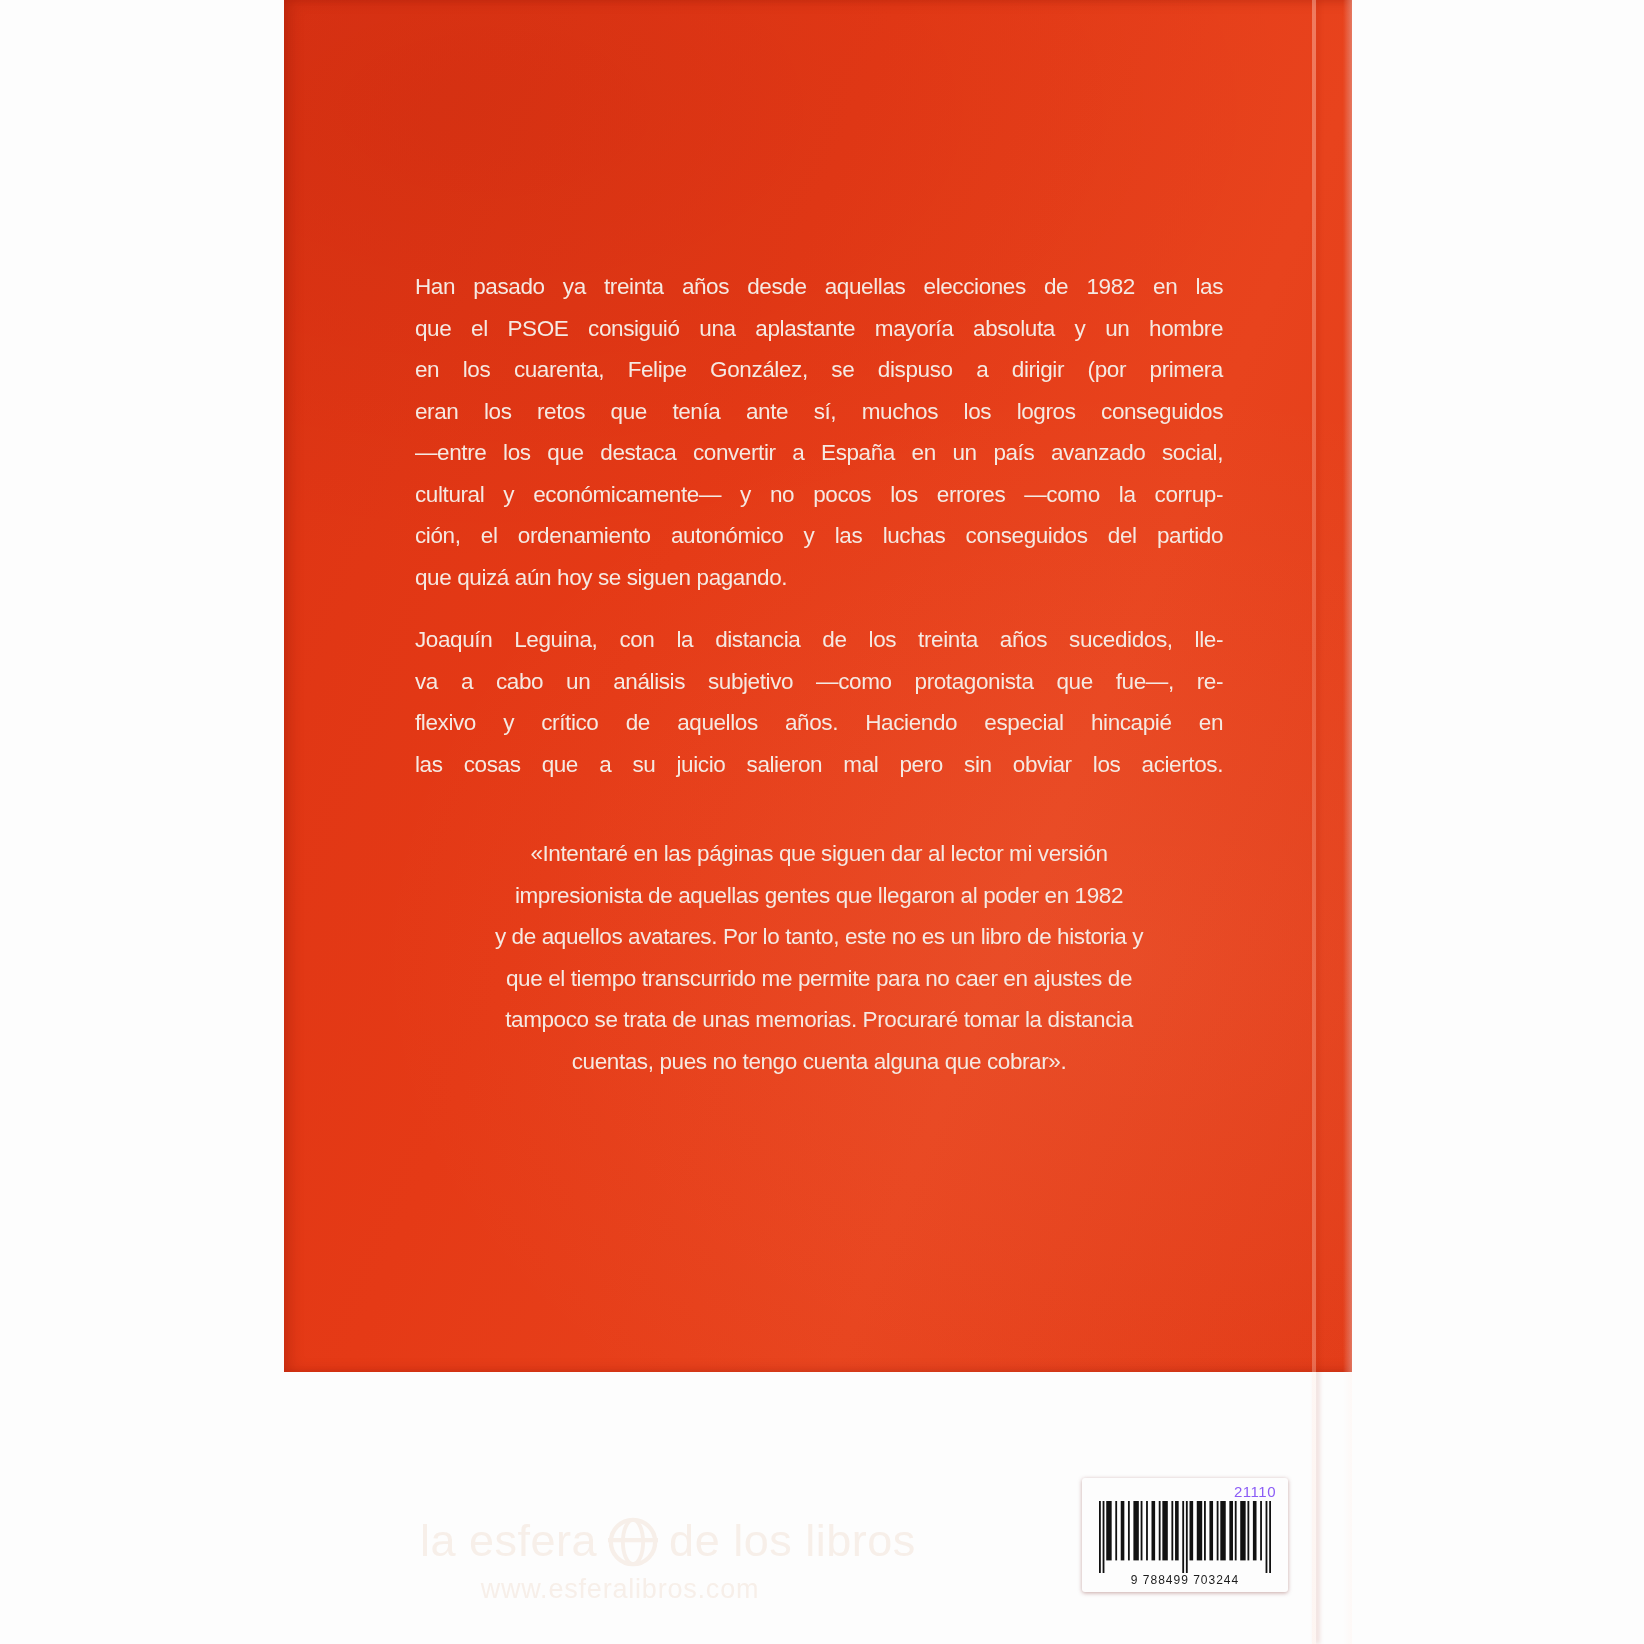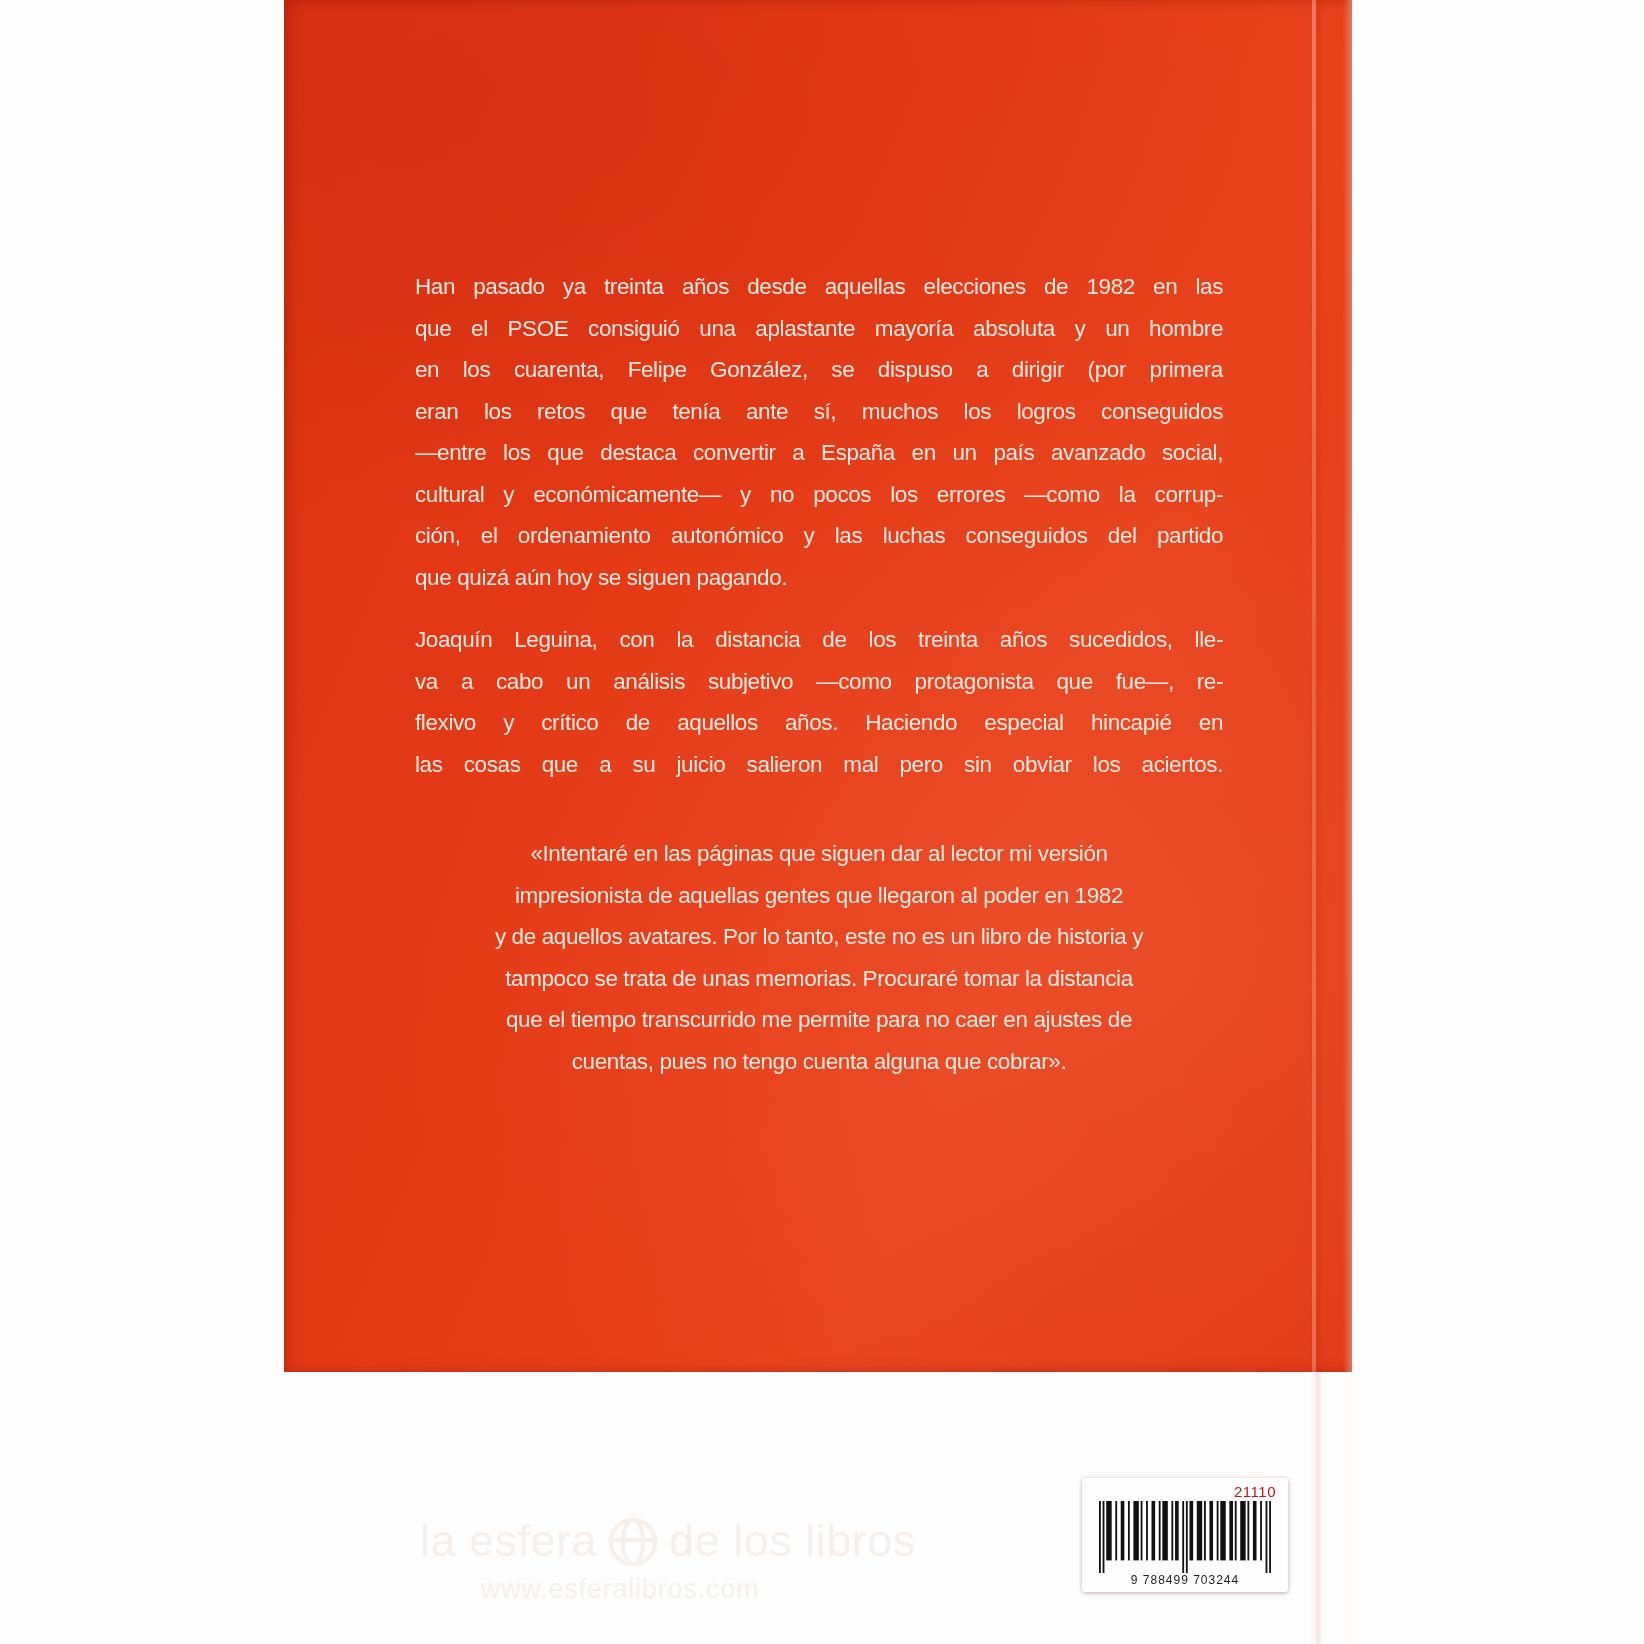--- a/index.html
+++ b/index.html
@@ -68,21 +68,21 @@
   }
   
   .barcode-label{
     position:absolute;left:798px;top:1478px;width:206px;height:114px;
     background:#fdfdfd;border-radius:3px;
     box-shadow:0 1px 4px rgba(100,10,0,0.35);
     color:#2a2a2a;
   }
   .barcode-top-number{
     text-align:right;padding:5px 12px 0 16px;
-    font-size:15px;letter-spacing:0.5px;color:#b91c1c;
+    font-size:15px;letter-spacing:0.5px;color:#8b5cf6;
   }
   .barcode-svg{
     display:block;margin:1px auto 0 auto;width:172px;height:72px;
   }
   .barcode-digits{
     position:absolute;left:0;bottom:5px;width:100%;
     text-align:center;font-size:12px;letter-spacing:1px;color:#1d1d1d;
   }
 </style>
 </head>
@@ -109,22 +109,22 @@
         <div class="line">Joaquín Leguina, con la distancia de los treinta años sucedidos, lle-</div>
         <div class="line">va a cabo un análisis subjetivo —como protagonista que fue—, re-</div>
         <div class="line">flexivo y crítico de aquellos años. Haciendo especial hincapié en</div>
         <div class="line">las cosas que a su juicio salieron mal pero sin obviar los aciertos.</div>
       </div>
 
       <div class="para quote">
         <div class="line">«Intentaré en las páginas que siguen dar al lector mi versión</div>
         <div class="line">impresionista de aquellas gentes que llegaron al poder en 1982</div>
         <div class="line">y de aquellos avatares. Por lo tanto, este no es un libro de historia y</div>
+        <div class="line">que el tiempo transcurrido me permite para no caer en ajustes de</div>
         <div class="line">tampoco se trata de unas memorias. Procuraré tomar la distancia</div>
-        <div class="line">que el tiempo transcurrido me permite para no caer en ajustes de</div>
         <div class="line">cuentas, pues no tengo cuenta alguna que cobrar».</div>
       </div>
     </div>
 
     <div class="publisher">
       <div class="logo-row">
         <span class="logo-word">la esfera</span>
         <svg class="globe" viewBox="0 0 54 54">
           <circle cx="27" cy="27" r="23" fill="none" stroke="#f7efe9" stroke-width="4.5"></circle>
           <ellipse cx="27" cy="27" rx="10.5" ry="23" fill="none" stroke="#f7efe9" stroke-width="4"></ellipse>

